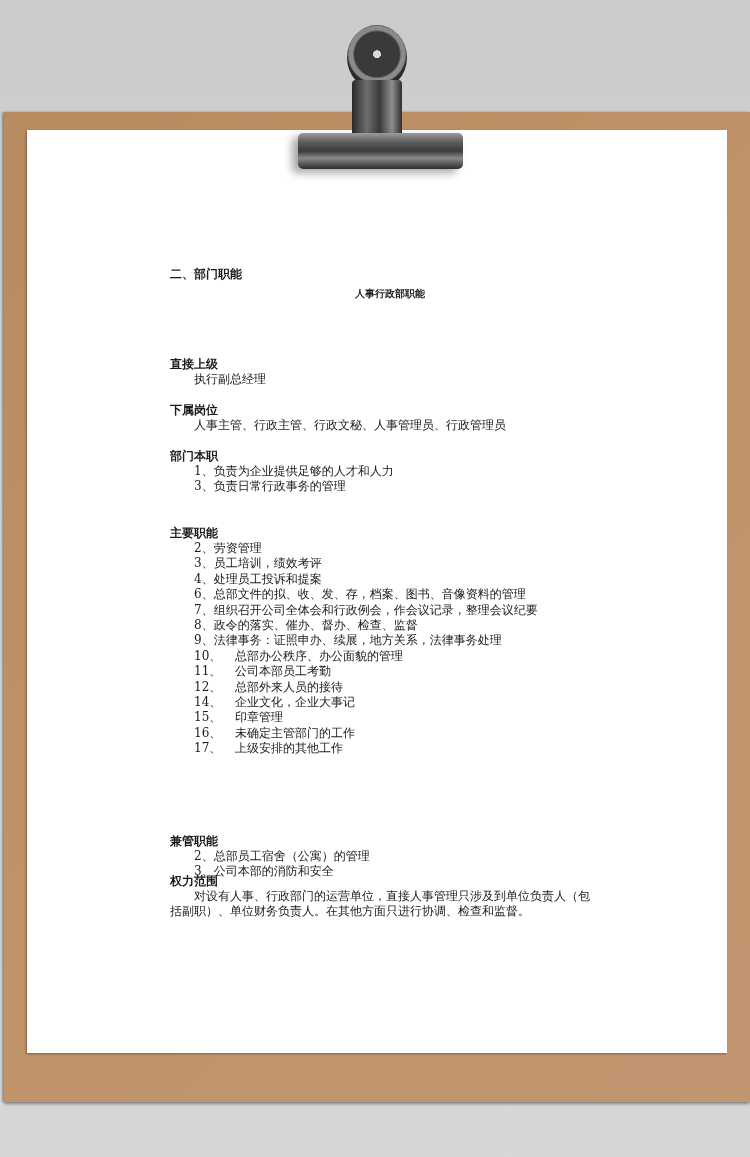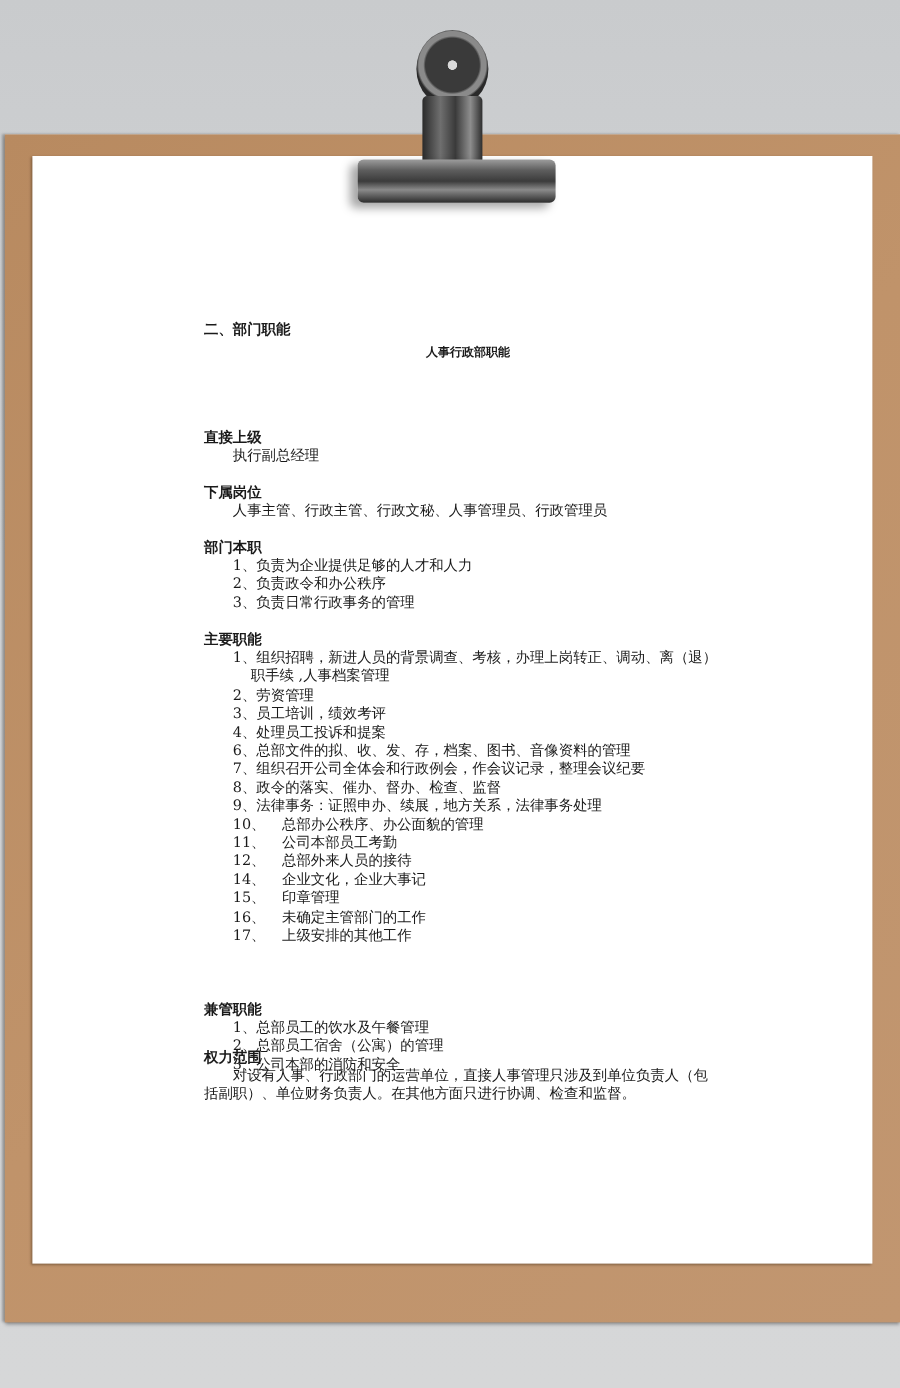--- a/index.html
+++ b/index.html
@@ -75,49 +75,43 @@
 </div>
 
 <div class="sec" style="top:374px;">
   <div class="sec-h">下属岗位</div>
   <div class="ind">人事主管、行政主管、行政文秘、人事管理员、行政管理员</div>
 </div>
 
 <div class="sec" style="top:420px;">
   <div class="sec-h">部门本职</div>
   <div class="item"><span class="num">1、</span><span>负责为企业提供足够的人才和人力</span></div>
-  <div class="item"><span class="num">2、</span><span>负责政令和办公秩序</span></div>
   <div class="item"><span class="num">3、</span><span>负责日常行政事务的管理</span></div>
 </div>
 
 <div class="sec" style="top:497px;">
   <div class="sec-h">主要职能</div>
-  <div class="item">
-    <span class="num">1、</span><span>组织招聘，新进人员的背景调查、考核，办理上岗转正、调动、离（退）</span>
-    <span class="cont" style="padding-left:15px;">职手续 ,人事档案管理</span>
-  </div>
   <div class="item"><span class="num">2、</span><span>劳资管理</span></div>
   <div class="item"><span class="num">3、</span><span>员工培训，绩效考评</span></div>
   <div class="item"><span class="num">4、</span><span>处理员工投诉和提案</span></div>
   <div class="item"><span class="num">6、</span><span>总部文件的拟、收、发、存，档案、图书、音像资料的管理</span></div>
   <div class="item"><span class="num">7、</span><span>组织召开公司全体会和行政例会，作会议记录，整理会议纪要</span></div>
   <div class="item"><span class="num">8、</span><span>政令的落实、催办、督办、检查、监督</span></div>
   <div class="item"><span class="num">9、</span><span>法律事务：证照申办、续展，地方关系，法律事务处理</span></div>
   <div class="item wide"><span class="num">10、</span><span>总部办公秩序、办公面貌的管理</span></div>
   <div class="item wide"><span class="num">11、</span><span>公司本部员工考勤</span></div>
   <div class="item wide"><span class="num">12、</span><span>总部外来人员的接待</span></div>
   <div class="item wide"><span class="num">14、</span><span>企业文化，企业大事记</span></div>
   <div class="item wide"><span class="num">15、</span><span>印章管理</span></div>
   <div class="item wide"><span class="num">16、</span><span>未确定主管部门的工作</span></div>
   <div class="item wide"><span class="num">17、</span><span>上级安排的其他工作</span></div>
 </div>
 
 <div class="sec" style="top:805px;">
   <div class="sec-h">兼管职能</div>
-  <div class="item"><span class="num">1、</span><span>总部员工的饮水及午餐管理</span></div>
   <div class="item"><span class="num">2、</span><span>总部员工宿舍（公寓）的管理</span></div>
   <div class="item"><span class="num">3、</span><span>公司本部的消防和安全</span></div>
 </div>
 
 <div class="sec" style="top:845px; width:420px;">
   <div class="sec-h">权力范围</div>
   <div class="para">对设有人事、行政部门的运营单位，直接人事管理只涉及到单位负责人（包括副职）、单位财务负责人。在其他方面只进行协调、检查和监督。</div>
 </div>
 
 </body></html>

